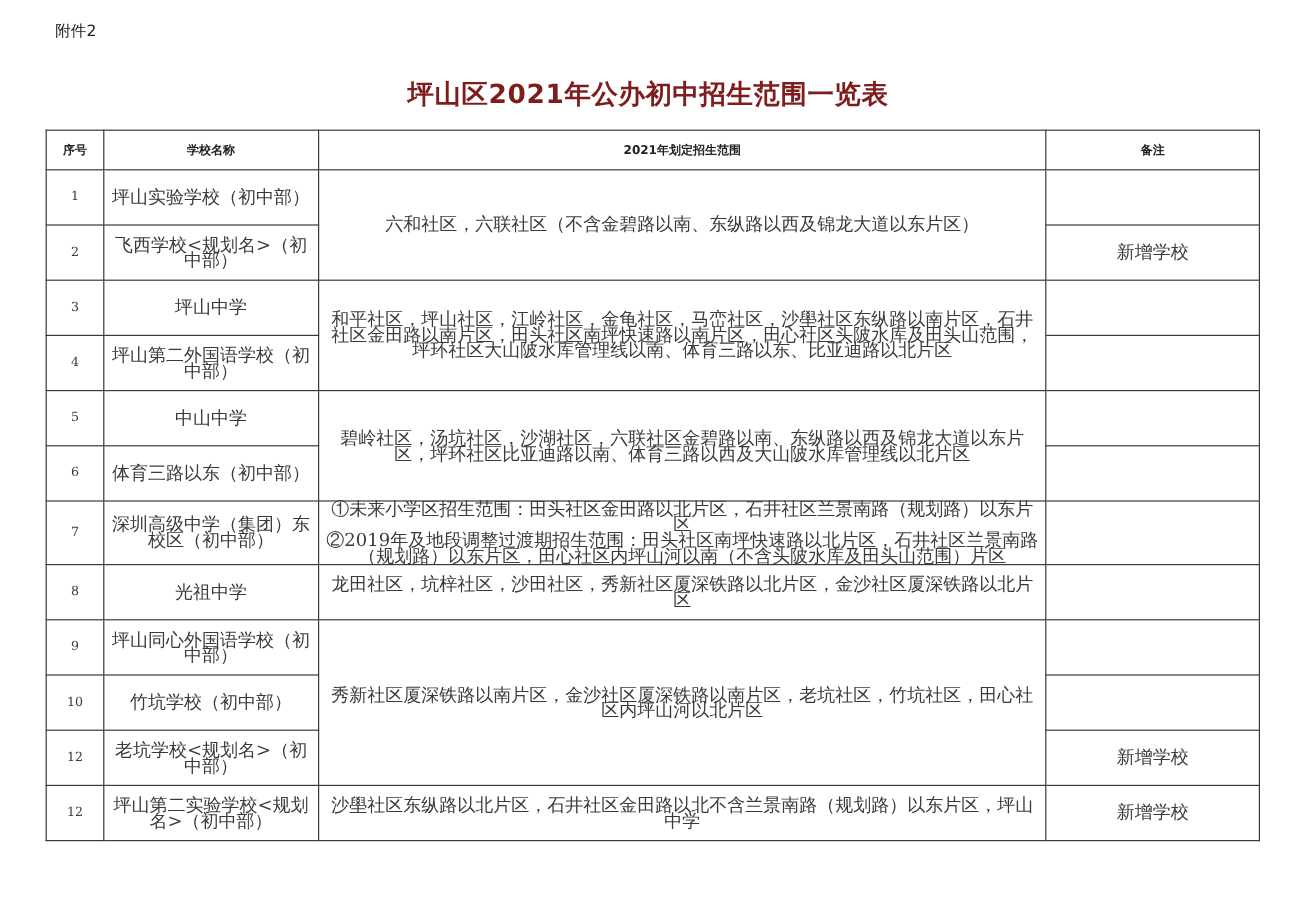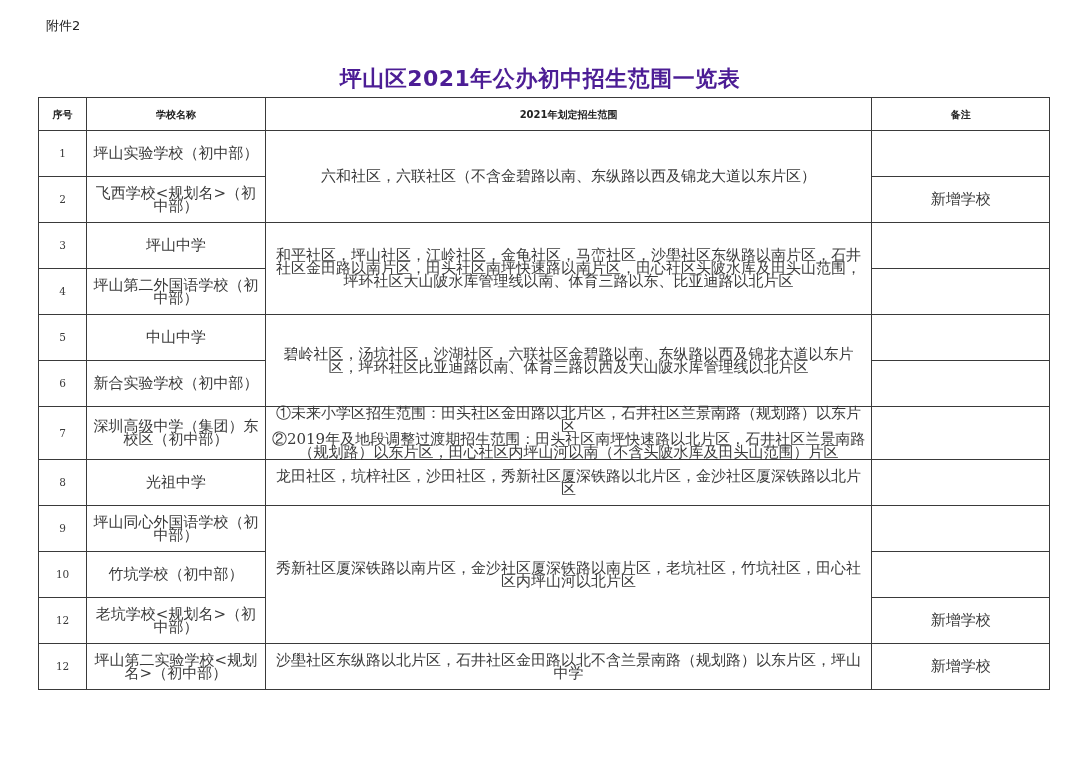--- a/index.html
+++ b/index.html
@@ -1,23 +1,23 @@
 <!DOCTYPE html>
 <html><head>
 <meta charset="utf-8">
 <style>
   html, body { margin: 0; padding: 0; background: #ffffff; }
   body { width: 1080px; height: 763px; position: relative; overflow: hidden;
          font-family: "DejaVu Serif", "Liberation Serif", serif; color: #333; }
   .attachment { position: absolute; left: 46px; top: 17px; font-family: "DejaVu Sans", sans-serif;
                 font-size: 13px; color: #222; }
   .title { position: absolute; left: 0; width: 1080px; top: 64px; text-align: center;
-           font-family: "DejaVu Sans", sans-serif; font-weight: bold; font-size: 22px; color: #4c1d95;
+           font-family: "DejaVu Sans", sans-serif; font-weight: bold; font-size: 22px; color: #7f1d1d;
            letter-spacing: 0.5px; }
-  table { position: absolute; left: 38px; top: 97px; border-collapse: collapse; table-layout: fixed;
+  table { position: absolute; left: 38px; top: 108px; border-collapse: collapse; table-layout: fixed;
           width: 1012px; }
   td, th { border: 1.4px solid #3a3a3a; text-align: center; vertical-align: middle; padding: 0 4px;
            font-size: 15px; line-height: 13px; color: #3a3a3a; font-weight: normal; }
   th { height: 32px; font-family: "DejaVu Sans", sans-serif; font-weight: bold; font-size: 10px; color: #222; }
   td { height: 45px; }
   td.num { font-size: 10.5px; }
   td.scope { padding: 0 4px; text-align: center; }
   .col-num { width: 48px; } .col-name { width: 178px; } .col-scope { width: 605px; } .col-note { width: 177px; }
 </style>
 </head>
@@ -65,21 +65,21 @@
       <td></td>
     </tr>
     <tr>
       <td class="num">5</td>
       <td>中山中学</td>
       <td class="scope" rowspan="2">碧岭社区，汤坑社区，沙湖社区，六联社区金碧路以南、东纵路以西及锦龙大道以东片区，坪环社区比亚迪路以南、体育三路以西及大山陂水库管理线以北片区</td>
       <td></td>
     </tr>
     <tr>
       <td class="num">6</td>
-      <td>新合实验学校（初中部）</td>
+      <td>体育三路以东（初中部）</td>
       <td></td>
     </tr>
     <tr>
       <td class="num">7</td>
       <td>深圳高级中学（集团）东校区（初中部）</td>
       <td class="scope">
         <div>①未来小学区招生范围：田头社区金田路以北片区，石井社区兰景南路（规划路）以东片区</div>
         <div>②2019年及地段调整过渡期招生范围：田头社区南坪快速路以北片区，石井社区兰景南路（规划路）以东片区，田心社区内坪山河以南（不含头陂水库及田头山范围）片区</div>
       </td>
       <td></td>

